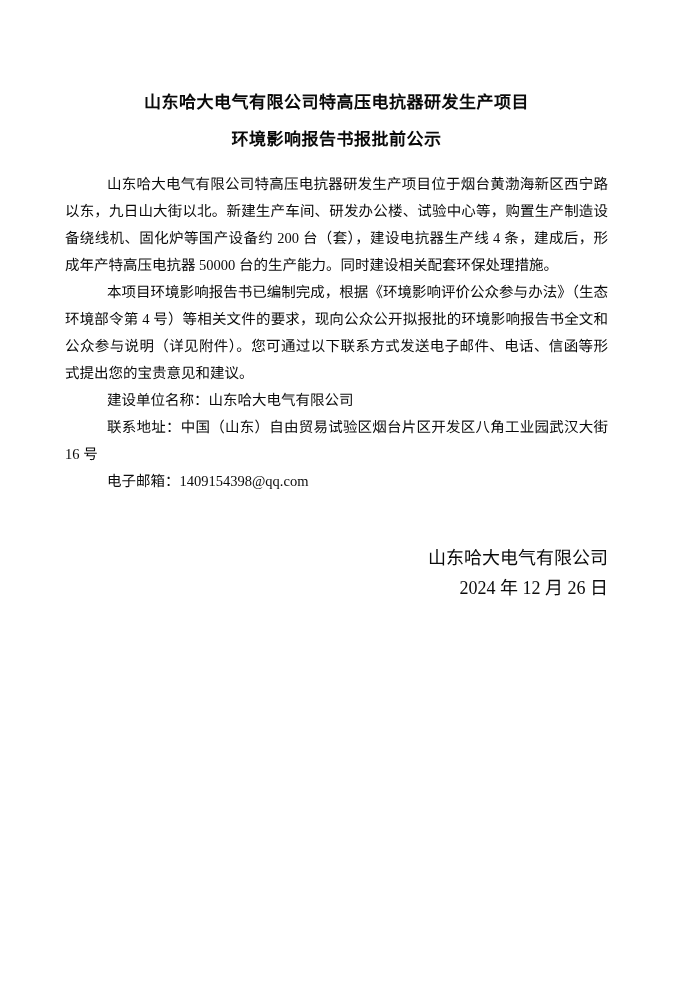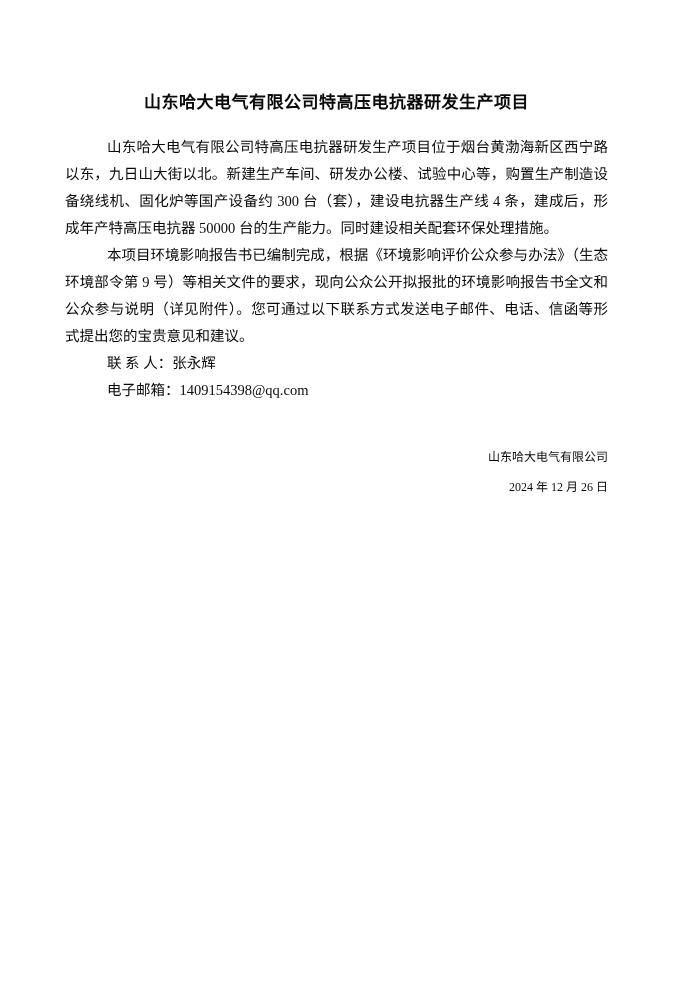--- a/index.html
+++ b/index.html
@@ -34,45 +34,47 @@
   }
   .para {
     margin: 0;
     font-size: 14.5px;
     line-height: 27px;
     text-align: justify;
     text-indent: 42px;
     word-break: break-all;
   }
   .signature-block {
-    margin-top: 38px;
+    margin-top: 48px;
     text-align: right;
-    font-size: 12px;
+    font-size: 18px;
     line-height: 30px;
   }
   .signature-block p {
     margin: 0;
   }
 </style>
 </head>
 <body>
 
 <div class="page">
 
   <h1 class="doc-title">
     <span class="tline">山东哈大电气有限公司特高压电抗器研发生产项目</span>
+    <span class="tline">环境影响报告书报批前公示</span>
   </h1>
 
-  <p class="para">山东哈大电气有限公司特高压电抗器研发生产项目位于烟台黄渤海新区西宁路以东，九日山大街以北。新建生产车间、研发办公楼、试验中心等，购置生产制造设备绕线机、固化炉等国产设备约 300 台（套），建设电抗器生产线 4 条，建成后，形成年产特高压电抗器 50000 台的生产能力。同时建设相关配套环保处理措施。</p>
+  <p class="para">山东哈大电气有限公司特高压电抗器研发生产项目位于烟台黄渤海新区西宁路以东，九日山大街以北。新建生产车间、研发办公楼、试验中心等，购置生产制造设备绕线机、固化炉等国产设备约 200 台（套），建设电抗器生产线 4 条，建成后，形成年产特高压电抗器 50000 台的生产能力。同时建设相关配套环保处理措施。</p>
 
-  <p class="para">本项目环境影响报告书已编制完成，根据《环境影响评价公众参与办法》（生态环境部令第 9 号）等相关文件的要求，现向公众公开拟报批的环境影响报告书全文和公众参与说明（详见附件）。您可通过以下联系方式发送电子邮件、电话、信函等形式提出您的宝贵意见和建议。</p>
+  <p class="para">本项目环境影响报告书已编制完成，根据《环境影响评价公众参与办法》（生态环境部令第 4 号）等相关文件的要求，现向公众公开拟报批的环境影响报告书全文和公众参与说明（详见附件）。您可通过以下联系方式发送电子邮件、电话、信函等形式提出您的宝贵意见和建议。</p>
 
+  <p class="para">建设单位名称：山东哈大电气有限公司</p>
 
+  <p class="para">联系地址：中国（山东）自由贸易试验区烟台片区开发区八角工业园武汉大街 16 号</p>
 
-  <p class="para">联 系 人：张永辉</p>
 
 
   <p class="para">电子邮箱：1409154398@qq.com</p>
 
   <div class="signature-block">
     <p>山东哈大电气有限公司</p>
     <p>2024 年 12 月 26 日</p>
   </div>
 
 </div>

